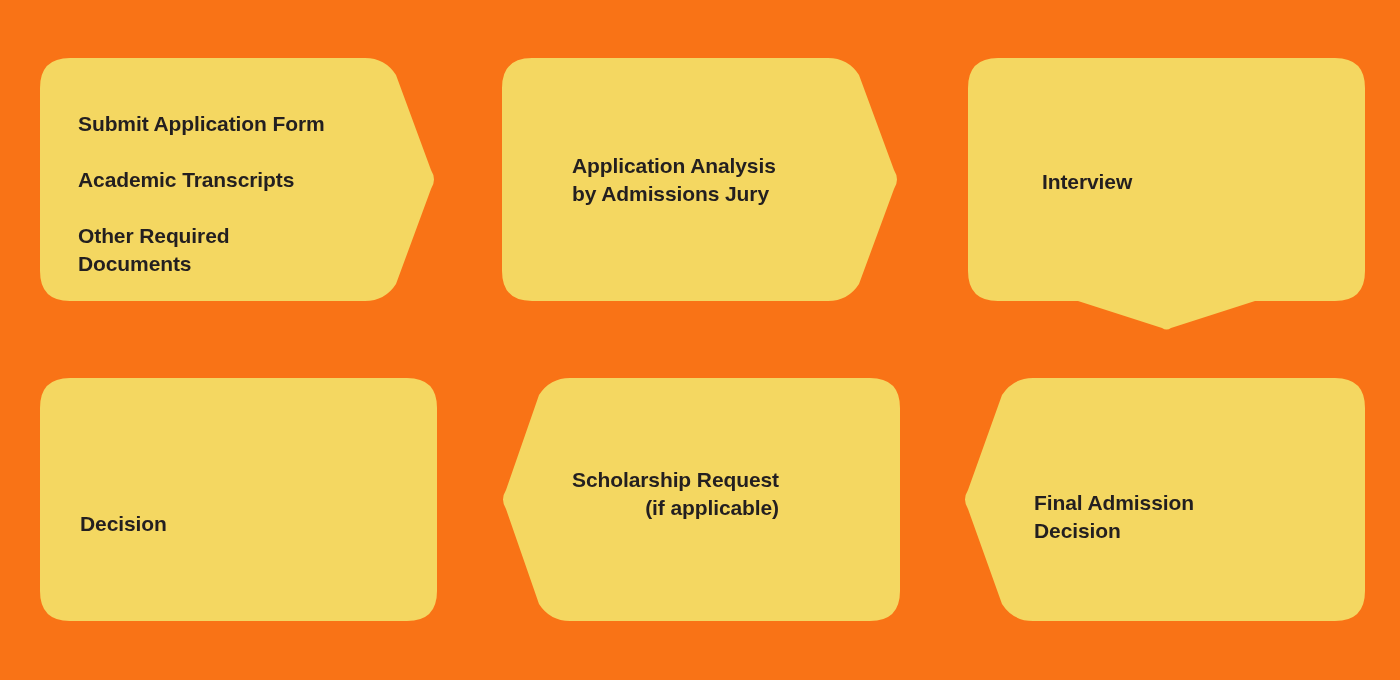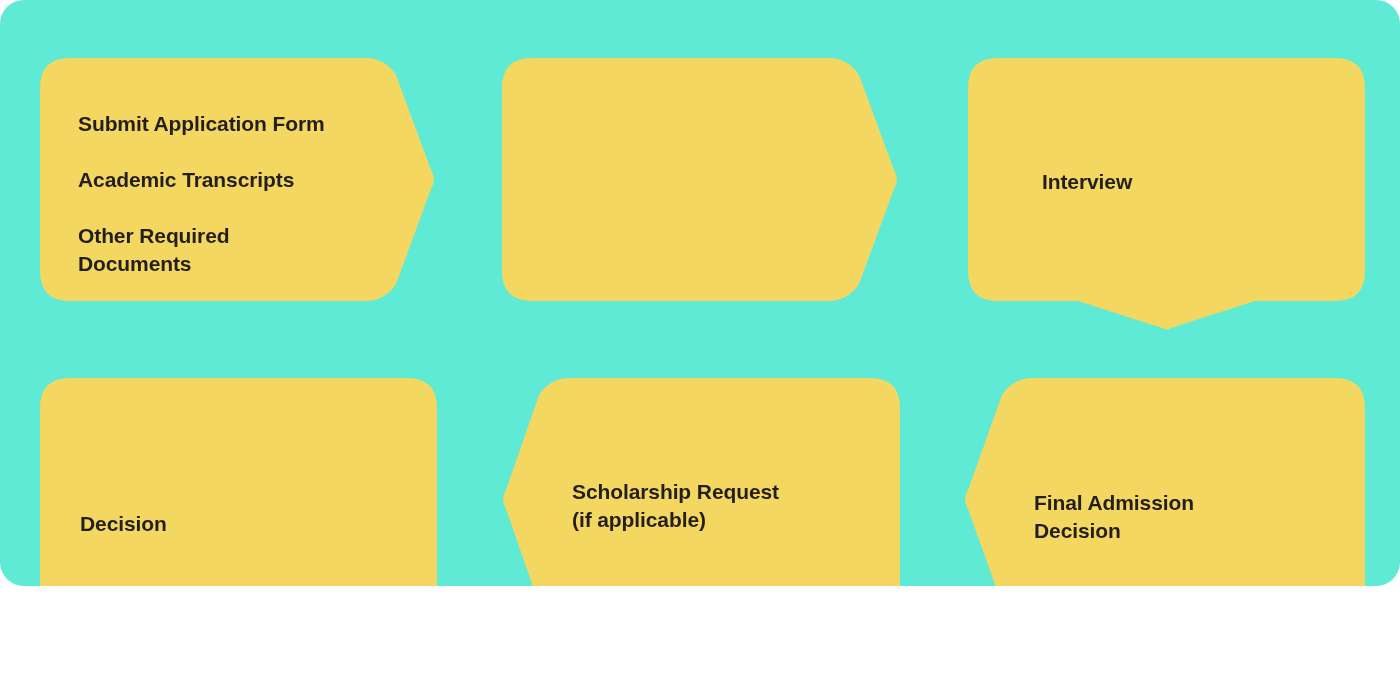--- a/index.html
+++ b/index.html
@@ -7,24 +7,23 @@
     margin: 0;
     padding: 0;
     background: #ffffff;
   }
   body {
     font-family: "Liberation Sans", sans-serif;
   }
   #flow-canvas {
     position: relative;
     width: 1400px;
-    height: 586px;
-    background: #5eead4;
+    height: 680px;
+    background: #f97316;
     overflow: hidden;
-    border-radius: 24px;
   }
   .node {
     position: absolute;
     box-sizing: border-box;
   }
   .node-svg {
     position: absolute;
     inset: 0;
     width: 100%;
     height: 100%;
@@ -49,21 +48,21 @@
   
   #node-final-decision          { left: 962px; top: 378px; width: 403px; height: 243px; }
   #node-scholarship-request     { left: 500px; top: 378px; width: 400px; height: 243px; }
   #node-enrolment               { left: 40px;  top: 378px; width: 397px; height: 243px; }
 
   
   #label-submit-application   { left: 38px; top: 52px;  }
   #label-application-analysis { left: 70px; top: 94px;  }
   #label-interview            { left: 74px; top: 110px; }
   #label-final-decision       { left: 72px; top: 95px; margin-top: 16px;  }
-  #label-scholarship-request  { left: 72px; top: 100px; }
+  #label-scholarship-request  { left: 72px; top: 88px; text-align: right; }
   #label-enrolment            { left: 40px; top: 132px; }
 </style>
 </head>
 <body>
 
 <div id="flow-canvas">
 
   <div class="node" id="node-submit-application">
     <svg class="node-svg" viewBox="0 0 397 243" preserveAspectRatio="none">
       <path d="M 30 0 L 325 0 Q 345 0 356 17 L 391 112 Q 397 121.5 391 131 L 356 226 Q 345 243 325 243 L 30 243 Q 0 243 0 213 L 0 30 Q 0 0 30 0 Z" fill="#F4D761"></path>
@@ -73,20 +72,22 @@
 Academic Transcripts
 
 Other Required
 Documents</div>
   </div>
 
   <div class="node" id="node-application-analysis">
     <svg class="node-svg" viewBox="0 0 398 243" preserveAspectRatio="none">
       <path d="M 30 0 L 326 0 Q 346 0 357 17 L 392 112 Q 398 121.5 392 131 L 357 226 Q 346 243 326 243 L 30 243 Q 0 243 0 213 L 0 30 Q 0 0 30 0 Z" fill="#F4D761"></path>
     </svg>
+    <div class="node-label" id="label-application-analysis">Application Analysis
+by Admissions Jury</div>
   </div>
 
   <div class="node" id="node-interview">
     <svg class="node-svg" viewBox="0 0 397 273" preserveAspectRatio="none">
       <path d="M 30 0 L 367 0 Q 397 0 397 30 L 397 213 Q 397 243 367 243 L 287 243 L 203 270 Q 198.5 273 194 270 L 110 243 L 30 243 Q 0 243 0 213 L 0 30 Q 0 0 30 0 Z" fill="#F4D761"></path>
     </svg>
     <div class="node-label" id="label-interview">Interview</div>
   </div>
 
   <div class="node" id="node-final-decision">

